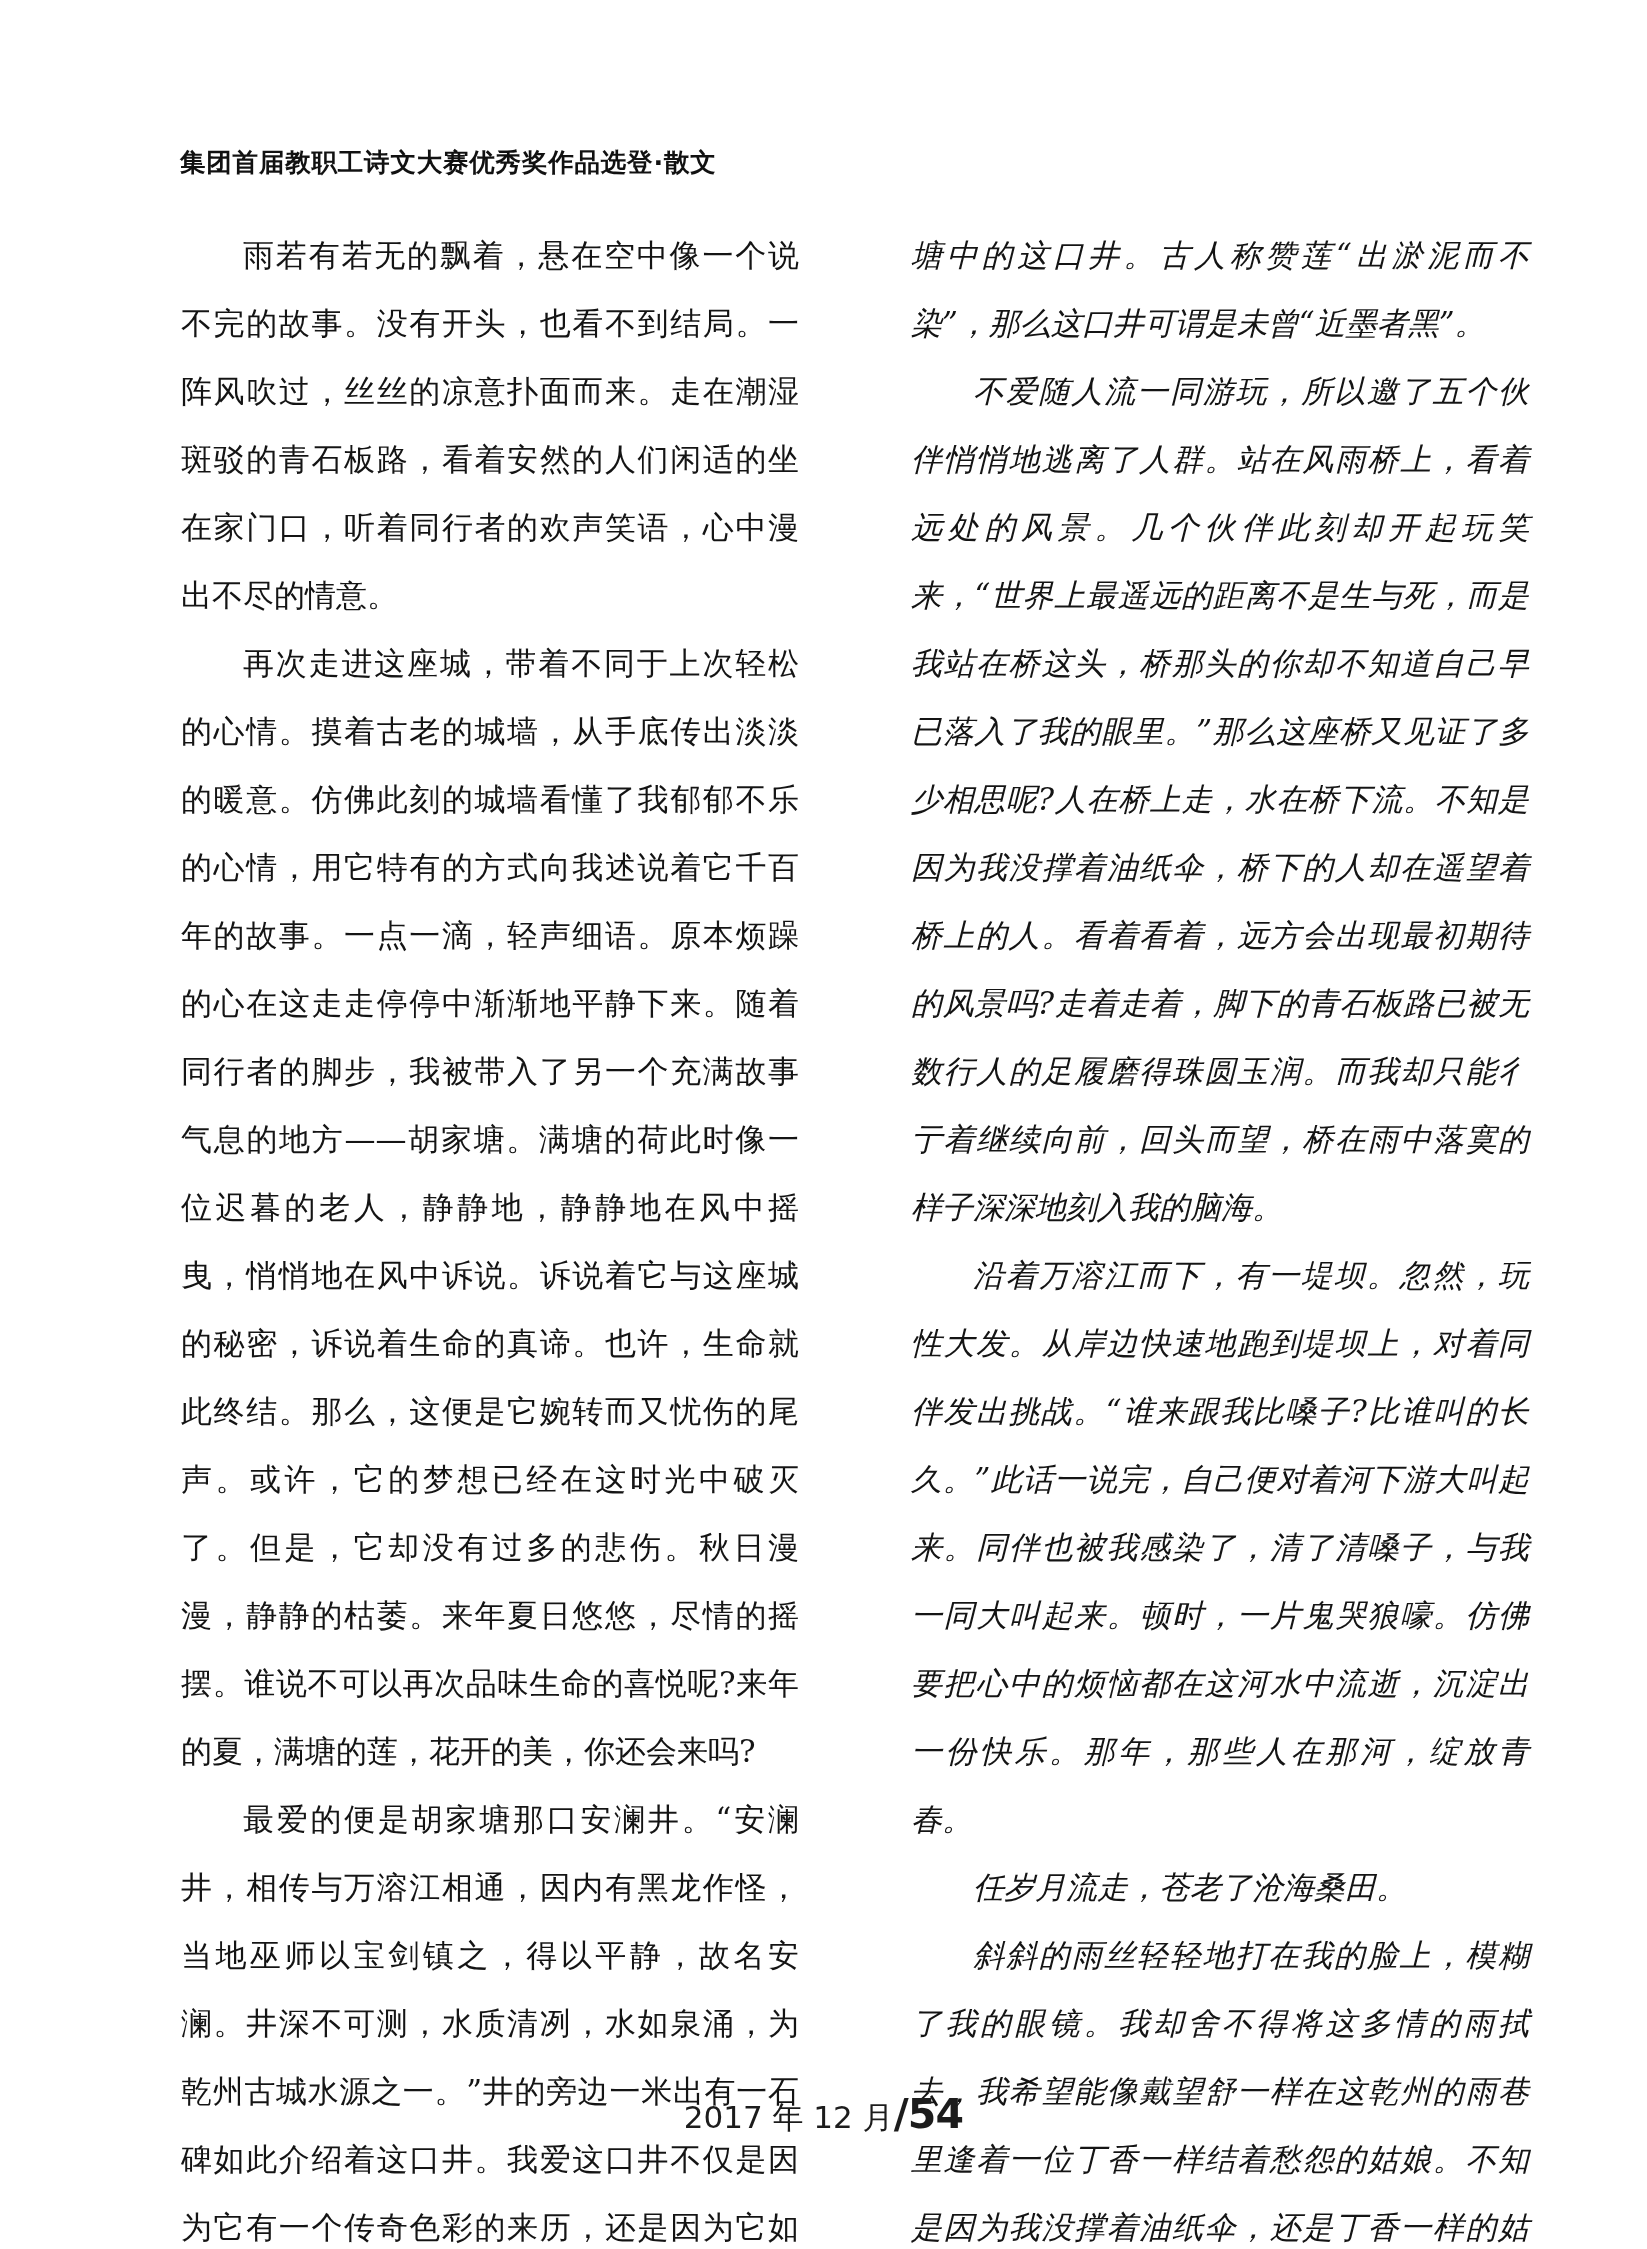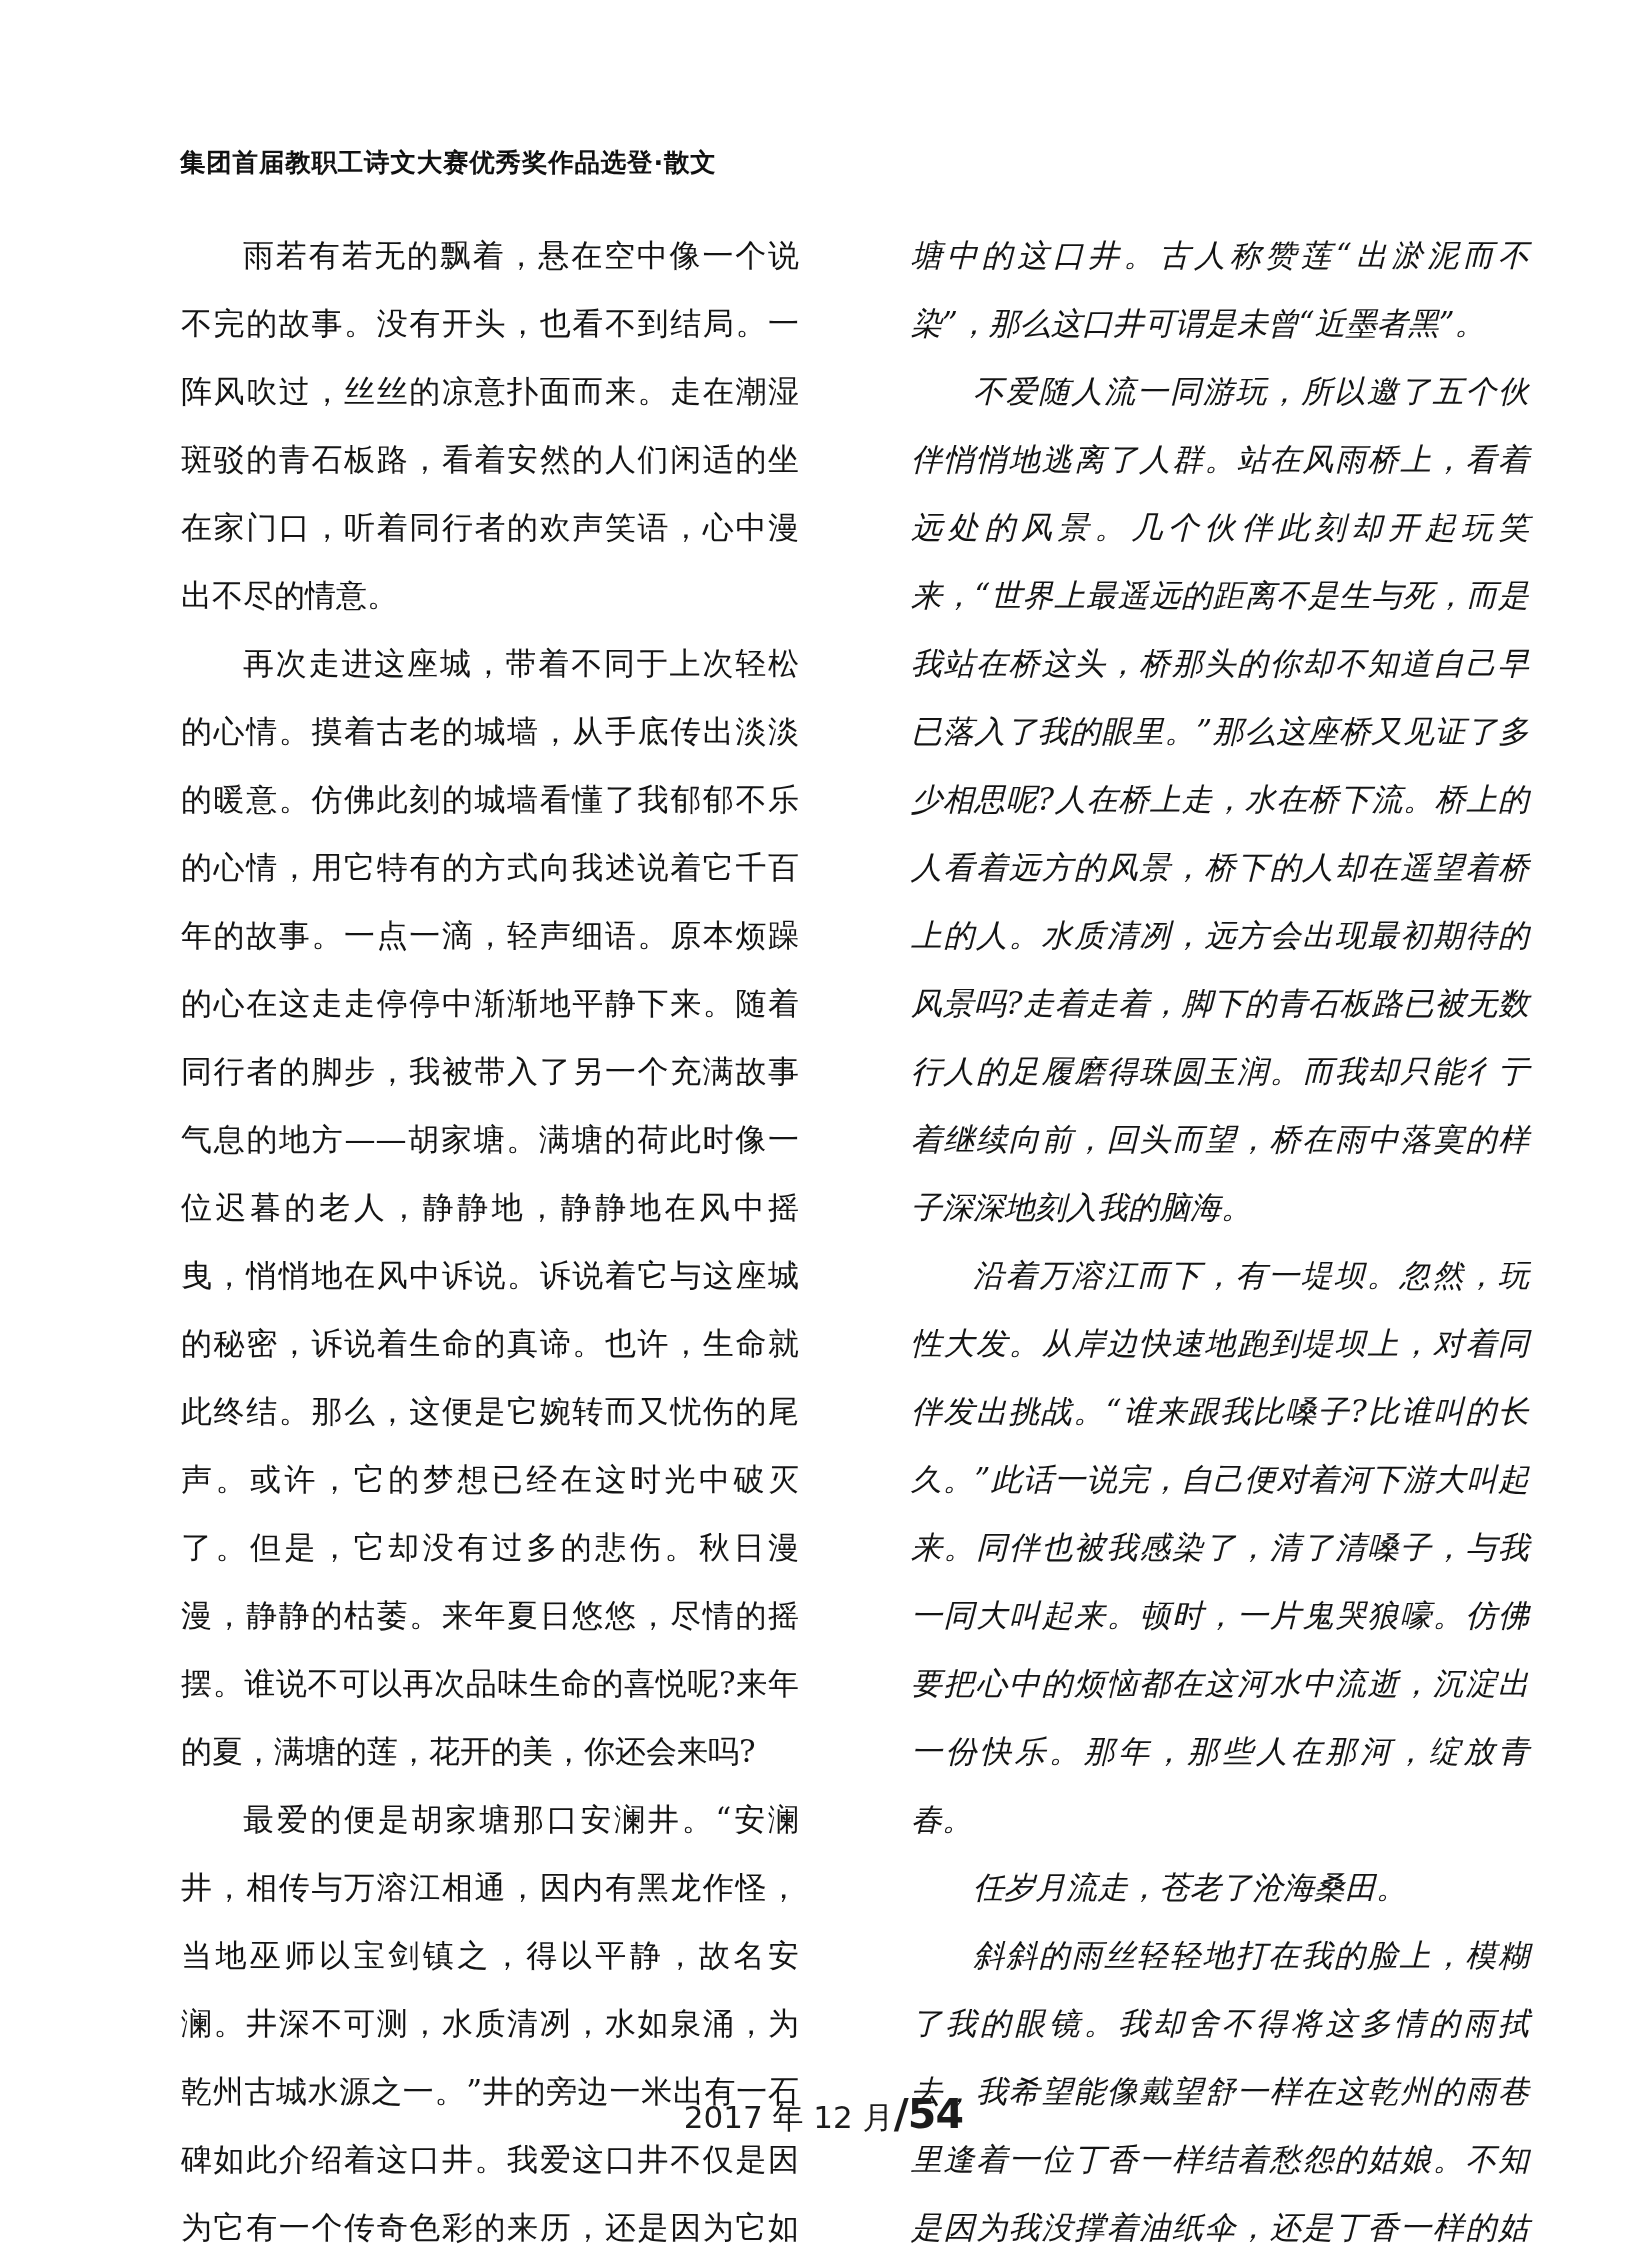--- a/index.html
+++ b/index.html
@@ -67,21 +67,21 @@
   <div class="header">集团首届教职工诗文大赛优秀奖作品选登·散文</div>
 
   <div class="col col-left">
     <p class="indent">雨若有若无的飘着，悬在空中像一个说不完的故事。没有开头，也看不到结局。一阵风吹过，丝丝的凉意扑面而来。走在潮湿斑驳的青石板路，看着安然的人们闲适的坐在家门口，听着同行者的欢声笑语，心中漫出不尽的情意。</p>
     <p class="indent">再次走进这座城，带着不同于上次轻松的心情。摸着古老的城墙，从手底传出淡淡的暖意。仿佛此刻的城墙看懂了我郁郁不乐的心情，用它特有的方式向我述说着它千百年的故事。一点一滴，轻声细语。原本烦躁的心在这走走停停中渐渐地平静下来。随着同行者的脚步，我被带入了另一个充满故事气息的地方——胡家塘。满塘的荷此时像一位迟暮的老人，静静地，静静地在风中摇曳，悄悄地在风中诉说。诉说着它与这座城的秘密，诉说着生命的真谛。也许，生命就此终结。那么，这便是它婉转而又忧伤的尾声。或许，它的梦想已经在这时光中破灭了。但是，它却没有过多的悲伤。秋日漫漫，静静的枯萎。来年夏日悠悠，尽情的摇摆。谁说不可以再次品味生命的喜悦呢?来年的夏，满塘的莲，花开的美，你还会来吗?</p>
     <p class="indent">最爱的便是胡家塘那口安澜井。“安澜井，相传与万溶江相通，因内有黑龙作怪，当地巫师以宝剑镇之，得以平静，故名安澜。井深不可测，水质清冽，水如泉涌，为乾州古城水源之一。”井的旁边一米出有一石碑如此介绍着这口井。我爱这口井不仅是因为它有一个传奇色彩的来历，还是因为它如一个发动机源源不断地输送着它的能量，泉涌出井口，滋润它四周的池塘。拿出手机在井口的正上方拍照。蓝蓝的天空，白白的云朵，几枝调皮的柳条印在那一方小小的井面，勾勒出一幅清秀的画。就是因为这样一张上次来时拍下的照片，让我很期待这次可以再次看见这魂牵梦绕的美景。可惜，这次却不能如愿。只有一条小小的金鱼向我打招呼，安慰着我的失落。抬头望了望井的四周，不得不感叹矗立在池</p>
   </div>
 
   <div class="col col-right">
     <p class="no-indent">塘中的这口井。古人称赞莲“出淤泥而不染”，那么这口井可谓是未曾“近墨者黑”。</p>
-    <p class="indent">不爱随人流一同游玩，所以邀了五个伙伴悄悄地逃离了人群。站在风雨桥上，看着远处的风景。几个伙伴此刻却开起玩笑来，“世界上最遥远的距离不是生与死，而是我站在桥这头，桥那头的你却不知道自己早已落入了我的眼里。”那么这座桥又见证了多少相思呢?人在桥上走，水在桥下流。桥上的人看着远方的风景，桥下的人却在遥望着桥上的人。水质清冽，远方会出现最初期待的风景吗?走着走着，脚下的青石板路已被无数行人的足履磨得珠圆玉润。而我却只能彳亍着继续向前，回头而望，桥在雨中落寞的样子深深地刻入我的脑海。</p>
+    <p class="indent">不爱随人流一同游玩，所以邀了五个伙伴悄悄地逃离了人群。站在风雨桥上，看着远处的风景。几个伙伴此刻却开起玩笑来，“世界上最遥远的距离不是生与死，而是我站在桥这头，桥那头的你却不知道自己早已落入了我的眼里。”那么这座桥又见证了多少相思呢?人在桥上走，水在桥下流。不知是因为我没撑着油纸伞，桥下的人却在遥望着桥上的人。看着看着，远方会出现最初期待的风景吗?走着走着，脚下的青石板路已被无数行人的足履磨得珠圆玉润。而我却只能彳亍着继续向前，回头而望，桥在雨中落寞的样子深深地刻入我的脑海。</p>
     <p class="indent">沿着万溶江而下，有一堤坝。忽然，玩性大发。从岸边快速地跑到堤坝上，对着同伴发出挑战。“谁来跟我比嗓子?比谁叫的长久。”此话一说完，自己便对着河下游大叫起来。同伴也被我感染了，清了清嗓子，与我一同大叫起来。顿时，一片鬼哭狼嚎。仿佛要把心中的烦恼都在这河水中流逝，沉淀出一份快乐。那年，那些人在那河，绽放青春。</p>
     <p class="indent">任岁月流走，苍老了沧海桑田。</p>
     <p class="indent">斜斜的雨丝轻轻地打在我的脸上，模糊了我的眼镜。我却舍不得将这多情的雨拭去，我希望能像戴望舒一样在这乾州的雨巷里逢着一位丁香一样结着愁怨的姑娘。不知是因为我没撑着油纸伞，还是丁香一样的姑娘被别人邂逅了?我走在这悠长而又寂寥的雨巷，却未曾看见丁香姑娘的回眸一笑。淡淡的失落丢失在这乾州小城。</p>
     <p class="indent">静静的枯萎，却已物是人非。</p>
     <p class="indent">早已走进了我的梦里……</p>
   </div>
 
   <div class="footer">
     <span>2017 年 12 月</span><span class="pageno">/54</span>
   </div>

